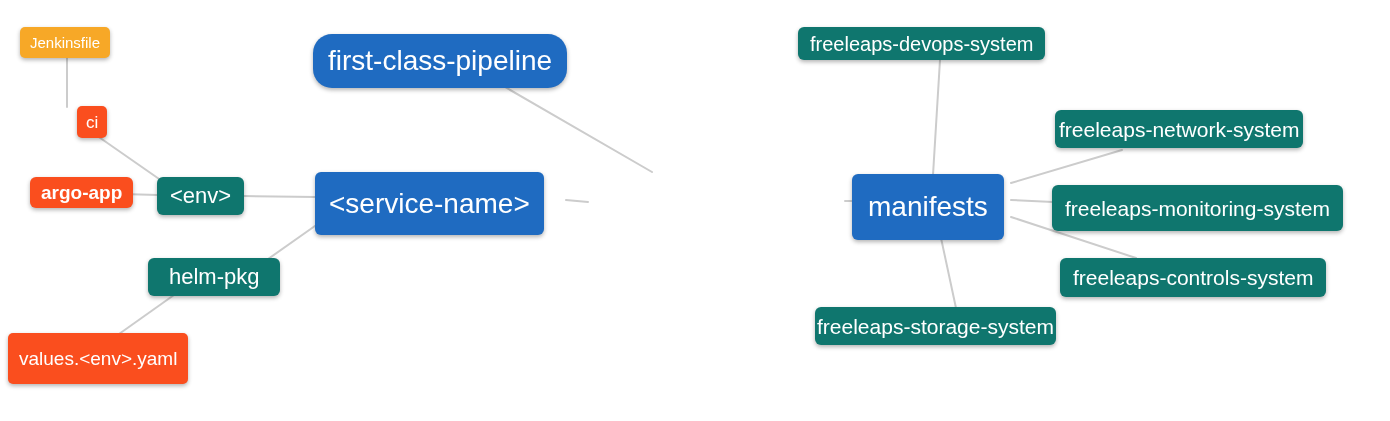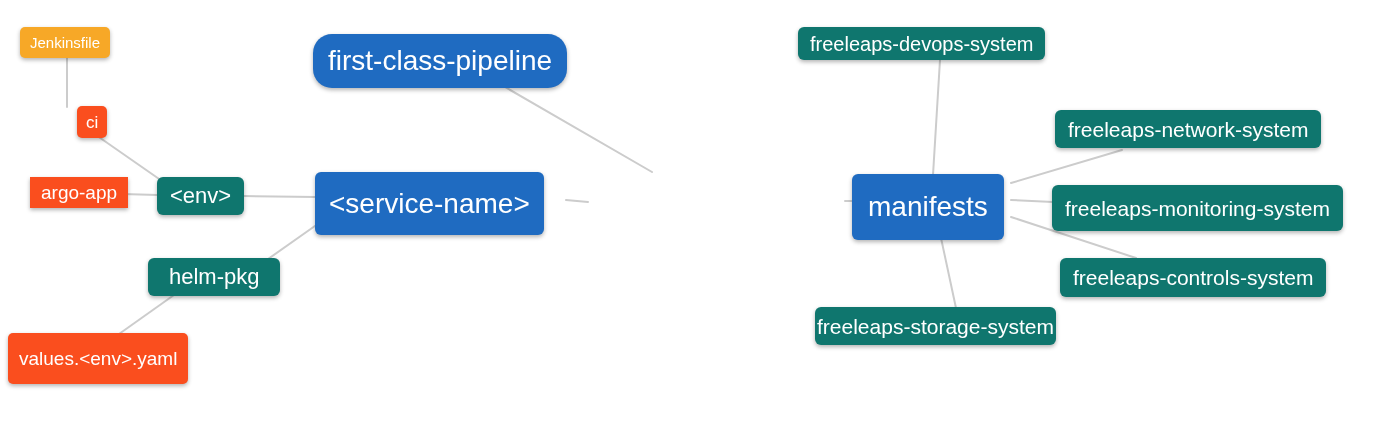--- a/index.html
+++ b/index.html
@@ -36,30 +36,30 @@
     line-height: 1;
   }
   .c-blue   { background: #1f6bc1; }
   .c-green  { background: #0f766e; }
   .c-red    { background: #fa4e1e; }
   .c-orange { background: #f7a827; }
   .c-dark   { background: #3b3735; }
 
   #n-jenkinsfile { left: 20px;  top: 27px;  height: 31px; font-size: 15px; padding: 0 10px; border-radius: 5px; }
   #n-ci          { left: 53px;  top: 106px; height: 32px; font-size: 17px; padding: 0 9px;  border-radius: 5px; margin-left: 24px; }
-  #n-argo-app    { left: 30px;  top: 177px; height: 31px; font-size: 19px; padding: 0 11px; border-radius: 0; }
+  #n-argo-app    { left: 30px;  top: 177px; height: 31px; font-size: 19px; padding: 0 11px; border-radius: 6px; font-weight: bold; }
   #n-env         { left: 157px; top: 177px; height: 38px; font-size: 22px; padding: 0 13px; }
   #n-helm-pkg    { left: 148px; top: 258px; height: 38px; font-size: 22px; padding: 0 21px; }
   #n-values      { left: 8px;   top: 333px; height: 51px; font-size: 19px; padding: 0 11px; border-radius: 5px; }
   #n-fcp         { left: 313px; top: 34px;  height: 54px; font-size: 28px; padding: 0 15px; border-radius: 19px; }
   #n-svc         { left: 315px; top: 172px; height: 63px; font-size: 28px; padding: 0 14px; }
   #n-ops         { left: 586px; top: 171px; height: 67px; font-size: 35px; padding: 0 18px; }
   #n-manifests   { left: 852px; top: 174px; height: 66px; font-size: 28px; padding: 0 16px; }
   #n-devops      { left: 798px; top: 27px;  height: 33px; font-size: 20px; padding: 0 12px; }
-  #n-network     { left: 1055px; top: 110px; height: 38px; font-size: 21px; padding: 0 13px; }
+  #n-network     { left: 1055px; top: 110px; height: 38px; font-size: 21px; padding: 0 4px; }
   #n-monitoring  { left: 1052px; top: 185px; height: 30px; font-size: 21px; padding: 8px 13px; }
   #n-controls    { left: 1060px; top: 258px; height: 39px; font-size: 21px; padding: 0 13px; }
   #n-storage     { left: 815px; top: 307px; height: 38px; font-size: 21px; padding: 0 2px; }
 </style>
 </head>
 <body>
 
 <div class="canvas">
 
   <svg class="edges" viewBox="0 0 1390 421" xmlns="http://www.w3.org/2000/svg">

